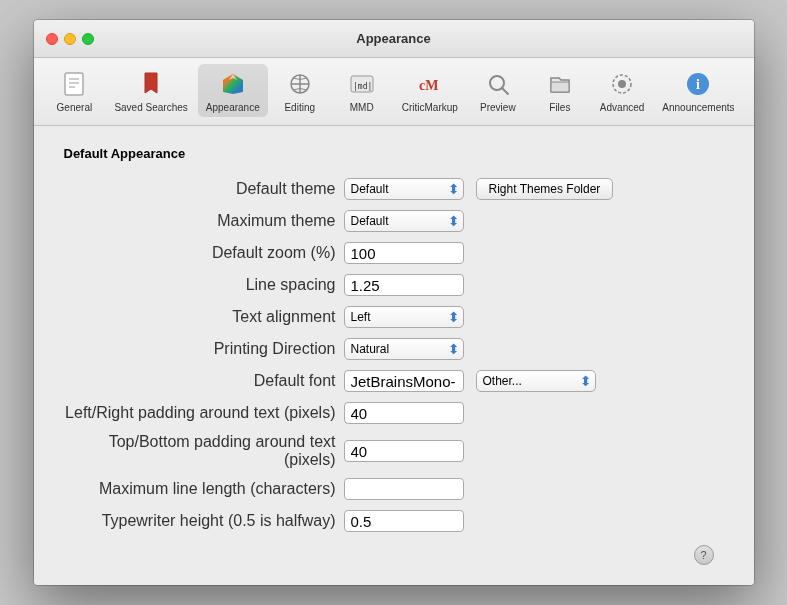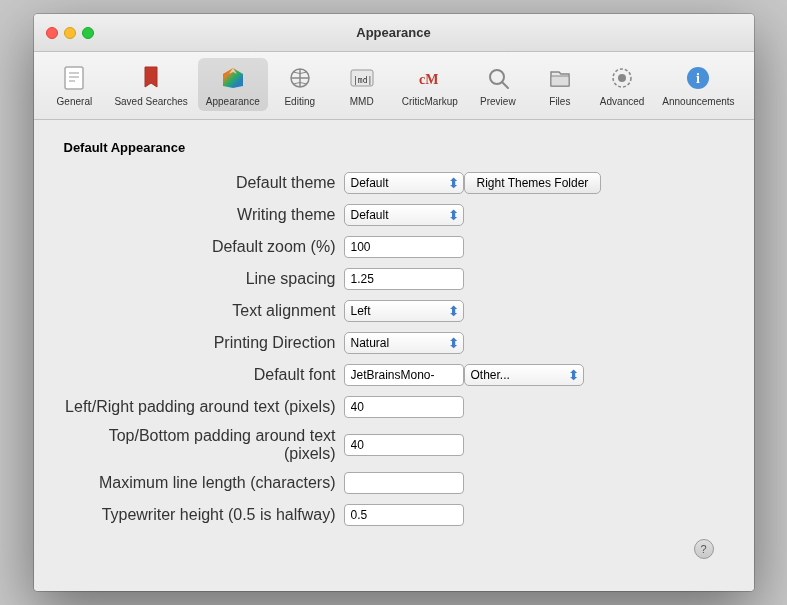--- a/index.html
+++ b/index.html
@@ -89,21 +89,21 @@
     }
 
     .toolbar-label {
       font-size: 10px;
       color: #333;
       text-align: center;
       white-space: nowrap;
     }
 
     .content {
-      padding: 20px 30px 32px;
+      padding: 20px 30px 20px;
       background: #ececec;
     }
 
     .section-title {
       font-size: 13px;
       font-weight: 700;
       margin-bottom: 16px;
       color: #000;
     }
 
@@ -123,21 +123,21 @@
       font-size: 16px;
       color: #333;
       text-align: right;
       flex: 0 0 280px;
       padding-right: 8px;
     }
 
     .form-control {
       display: flex;
       align-items: center;
-      gap: 0;
+      gap: 12px;
     }
 
     .select-wrapper {
       position: relative;
       display: inline-block;
     }
 
     .mac-select {
       appearance: none;
       -webkit-appearance: none;
@@ -162,21 +162,21 @@
       font-size: 14px;
       color: #3d7cca;
       line-height: 1;
     }
 
     .mac-input {
       background: white;
       border: 1px solid #aaa;
       border-radius: 4px;
       padding: 2px 6px;
-      font-size: 12px;
+      font-size: 15px;
       color: #000;
       width: 120px;
       height: 22px;
       outline: none;
     }
 
     .mac-button {
       background: linear-gradient(to bottom, #ffffff, #e8e8e8);
       border: 1px solid #aaa;
       border-radius: 5px;
@@ -359,21 +359,21 @@
               <option>Light</option>
               <option>Dark</option>
             </select>
             <span class="select-arrow">⬍</span>
           </div>
           <button class="mac-button">Right Themes Folder</button>
         </div>
       </div>
 
       <div class="form-row">
-        <span class="form-label">Writing theme</span>
+        <span class="form-label">Maximum theme</span>
         <div class="form-control">
           <div class="select-wrapper">
             <select class="mac-select">
               <option>Default</option>
               <option>Light</option>
               <option>Dark</option>
             </select>
             <span class="select-arrow">⬍</span>
           </div>
         </div>

